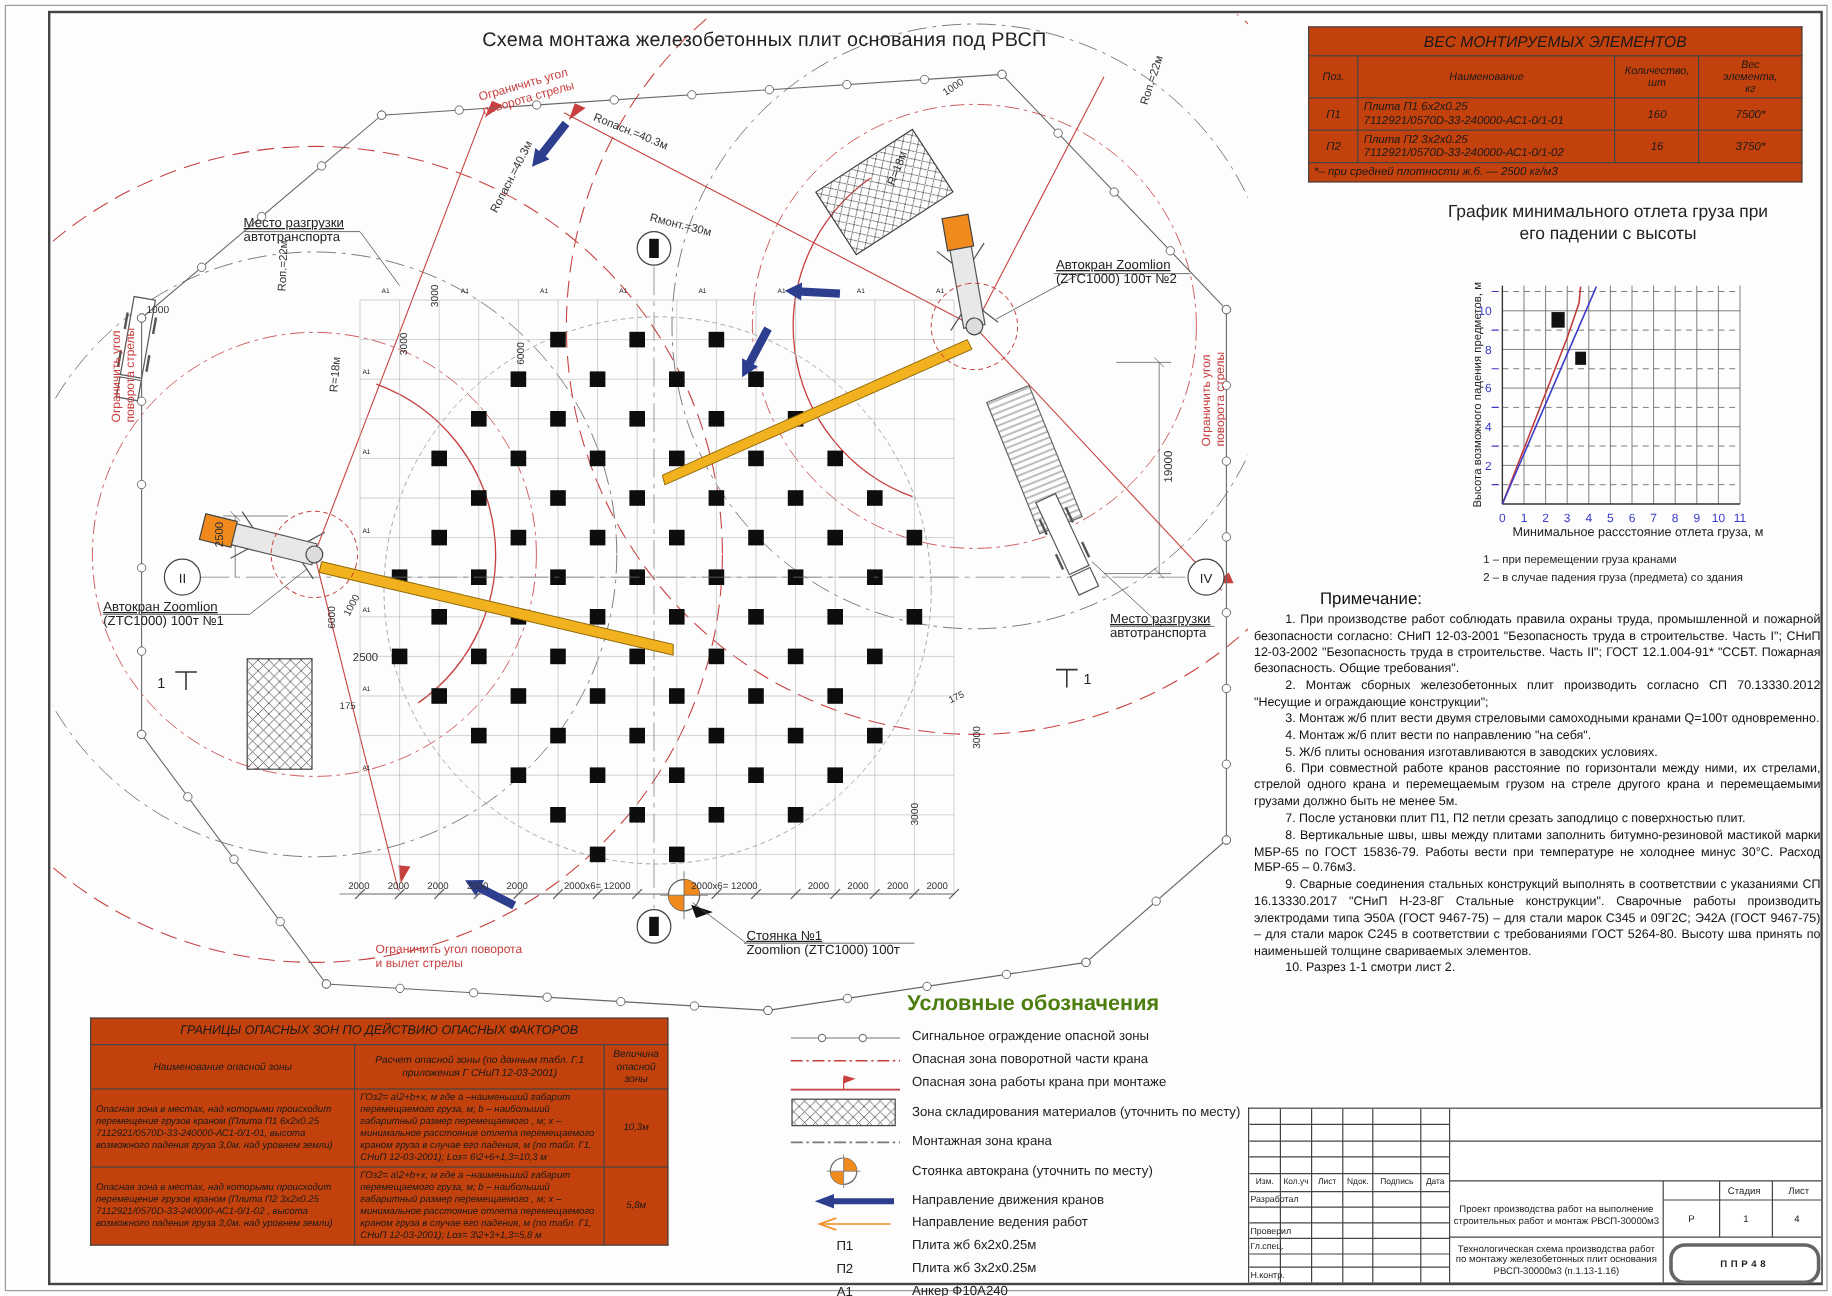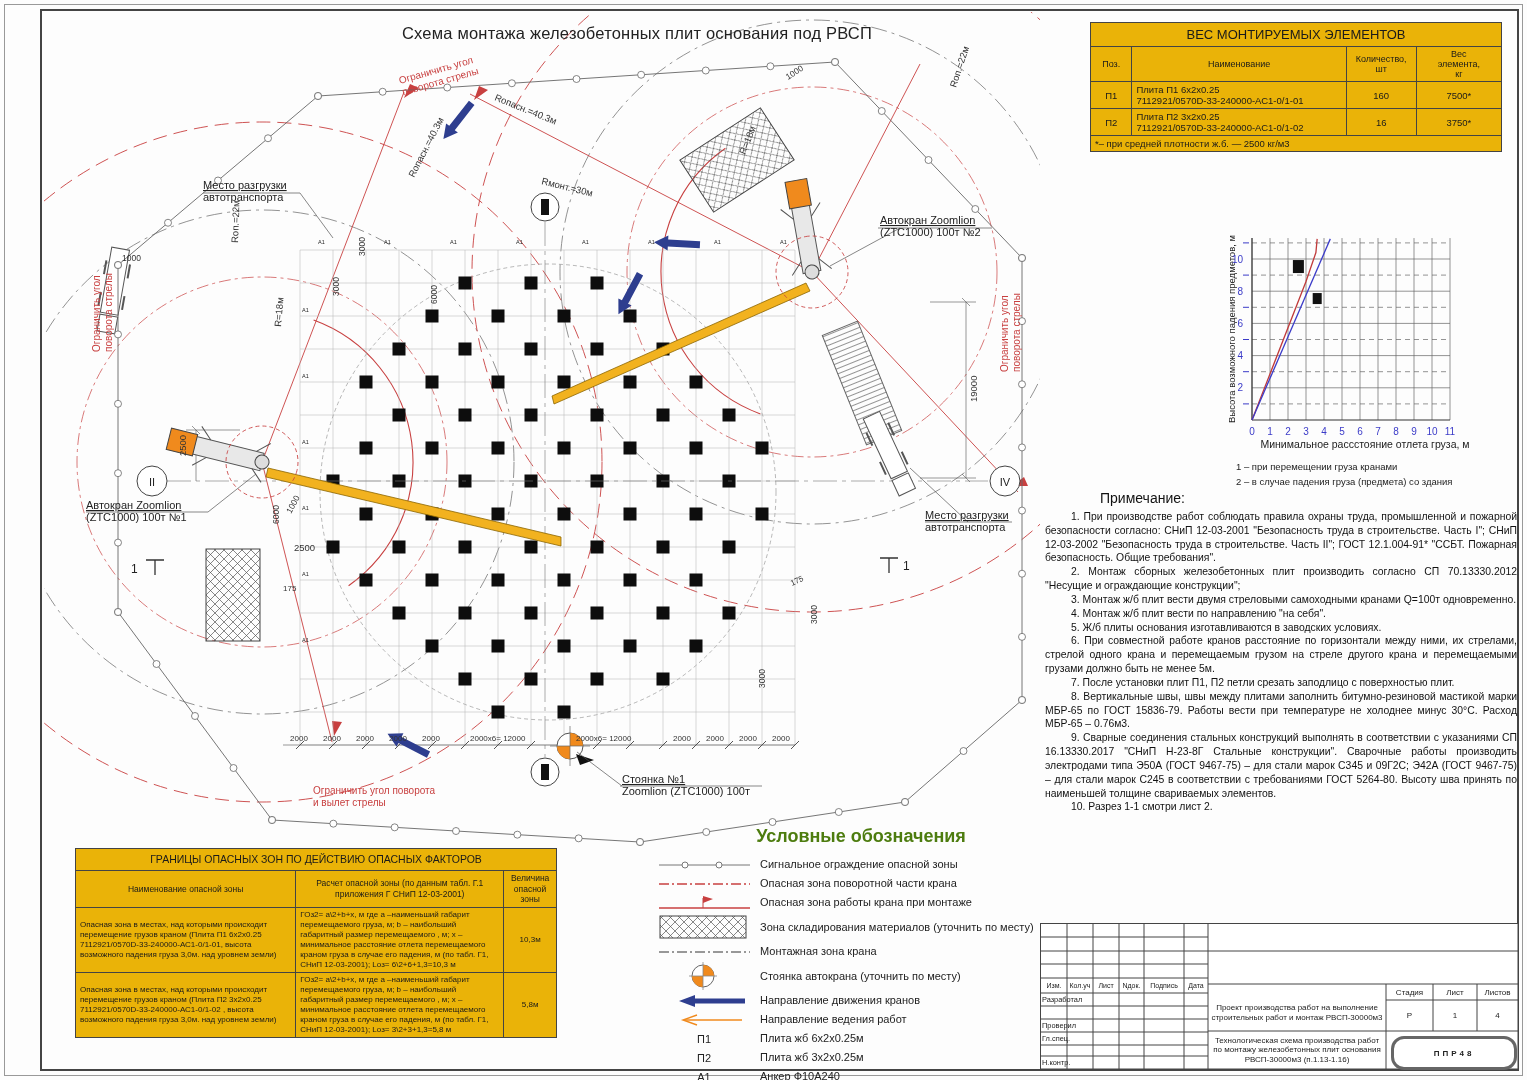--- a/index.html
+++ b/index.html
@@ -3,21 +3,21 @@
 <meta charset="utf-8">
 <style>
   html,body{margin:0;padding:0;background:#cfcfcf;font-family:"Liberation Sans",sans-serif;}
   #sheet{position:relative;width:1527px;height:1080px;background:#fdfdfd;overflow:hidden;color:#1a1a1a;}
   .abs{position:absolute;}
   .frame-outer{left:4px;top:4px;right:4px;bottom:4px;border:1px solid #999;}
   .frame-main{left:40px;top:9px;right:8px;bottom:9px;border:2px solid #444;}
   #plan-svg{left:0;top:0;}
   #sheet-title{left:372px;top:24px;width:530px;text-align:center;font-size:16.5px;letter-spacing:.2px;color:#222;}
   
-  table.dtable{border-collapse:collapse;background:#eab308;}
+  table.dtable{border-collapse:collapse;background:#c2410c;font-style:italic;}
   table.dtable td{border:1px solid #444;padding:2px 4px;vertical-align:middle;}
   #weights{left:1090px;top:22px;width:412px;}
   #weights td{font-size:9.5px;white-space:pre-line;}
   #weights .ttl{font-size:13px;text-align:center;padding:4px 2px;}
   #weights .hd{text-align:center;font-size:9px;}
   #weights .ctr{text-align:center;}
   #hazard{left:75px;top:848px;width:482px;}
   #hazard td{font-size:8px;line-height:1.25;}
   #hazard .ttl{font-size:10.5px;text-align:center;padding:4px 2px;}
   #hazard .hd{text-align:center;font-size:8.5px;}
@@ -36,21 +36,21 @@
   #legend .ttl{text-align:center;font-size:18px;margin-bottom:8px;color:#4d7c0f;font-weight:bold;}
   .legend-row{display:flex;align-items:center;min-height:19px;}
   .legend-row .sym{width:112px;display:flex;justify-content:center;align-items:center;flex:none;}
   .legend-row .lbl{font-size:11px;color:#222;max-width:305px;line-height:1.15;}
   .legend-row .key{font-size:11px;color:#222;}
   
   #titleblock{left:1040px;top:923px;width:477px;height:145px;border-left:1.5px solid #444;border-top:1.5px solid #444;background:#fff;}
   #titleblock .cell{position:absolute;font-size:8px;color:#222;overflow:hidden;}
   #tb-project{left:169px;top:61px;width:174px;height:56px;display:flex;align-items:center;justify-content:center;text-align:center;font-size:9.3px;line-height:1.2;}
   #tb-doc{left:169px;top:108px;width:174px;height:36px;display:flex;align-items:center;justify-content:center;text-align:center;font-size:8.6px;line-height:1.2;}
-  .tb-hd{display:flex;align-items:center;justify-content:center;font-size:8.5px;}
+  .tb-hd{display:flex;align-items:center;justify-content:center;font-size:8.5px;padding-left:44px;}
   .tb-val{display:flex;align-items:center;justify-content:center;font-size:13px;}
   #tb-logo{left:350px;top:112px;width:120px;height:28px;border:3px solid #666;border-radius:13px;display:flex;align-items:center;justify-content:center;font-size:22px;font-weight:bold;letter-spacing:3px;color:#8a8a8a;}
 </style>
 </head>
 <body>
 
 <div id="sheet">
   <div class="abs frame-outer"></div>
   <div class="abs frame-main"></div>
 
@@ -434,20 +434,21 @@
 7112921/0570D-33-240000-АС1-0/1-02</td>
           <td class="ctr">16</td>
           <td class="ctr">3750*</td>
         </tr>
         <tr>
           <td colspan="4">*– при средней плотности ж.б. — 2500 кг/м3</td>
         </tr>
       </tbody>
   </table>
 
+  <div id="chart-title" class="abs">График минимального отлета груза при его падении с высоты</div>
   <div id="chart-ylabel" class="abs">Высота возможного падения предметов, м</div>
   <svg id="chart-svg" class="abs" style="left:1224px;top:218px;" width="280" height="230">
       <line x1="28" y1="202" x2="28" y2="20.069999999999965" stroke="#666" stroke-width="0.7"></line>
       <line x1="46" y1="202" x2="46" y2="20.069999999999965" stroke="#666" stroke-width="0.7"></line>
       <line x1="64" y1="202" x2="64" y2="20.069999999999965" stroke="#666" stroke-width="0.7"></line>
       <line x1="82" y1="202" x2="82" y2="20.069999999999965" stroke="#666" stroke-width="0.7"></line>
       <line x1="100" y1="202" x2="100" y2="20.069999999999965" stroke="#666" stroke-width="0.7"></line>
       <line x1="118" y1="202" x2="118" y2="20.069999999999965" stroke="#666" stroke-width="0.7"></line>
       <line x1="136" y1="202" x2="136" y2="20.069999999999965" stroke="#666" stroke-width="0.7"></line>
       <line x1="154" y1="202" x2="154" y2="20.069999999999965" stroke="#666" stroke-width="0.7"></line>

